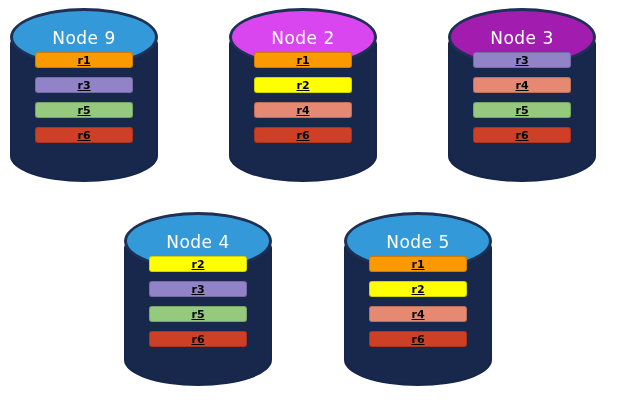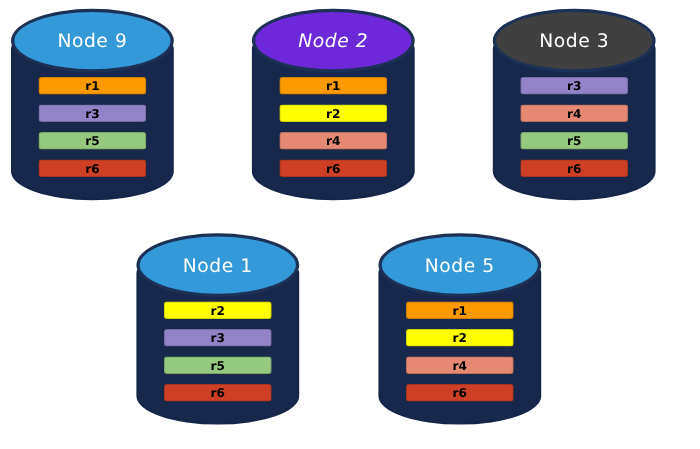--- a/index.html
+++ b/index.html
@@ -65,22 +65,23 @@
     letter-spacing: 0.5px;
     font-family: "DejaVu Sans", sans-serif;
     white-space: nowrap;
     padding-top: 2px;
   }
 
   
   .bars {
     position: absolute;
     left: 25px;
-    top: 62px;
+    top: 44px;
     width: 98px;
+    text-decoration: underline;
   }
 
   .bar {
     height: 16px;
     margin-bottom: 9px;
     border-radius: 3px;
     display: flex;
     align-items: center;
     justify-content: center;
     box-sizing: border-box;
@@ -114,62 +115,62 @@
         <div class="bar" style="background: rgb(148, 201, 126);">
           <span class="bar-label" style="color: rgb(0, 0, 0);">r5</span>
         </div>
         <div class="bar" style="background: rgb(206, 64, 38);">
           <span class="bar-label" style="color: rgb(0, 0, 0);">r6</span>
         </div>
       </div>
     </div>
     <div class="node" style="left: 229px; top: 8px;">
       <div class="cyl-body" style="background: rgb(23, 40, 76);"></div>
-      <div class="cyl-top" style="background: #6d28d9; border-color: rgb(29, 48, 85); font-style: italic;">
+      <div class="cyl-top" style="background: #d946ef; border-color: rgb(29, 48, 85);">
         <div class="node-label" style="color: rgb(255, 255, 255);">Node  2</div>
       </div>
       <div class="bars">
         <div class="bar" style="background: rgb(251, 154, 0);">
           <span class="bar-label" style="color: rgb(0, 0, 0);">r1</span>
         </div>
         <div class="bar" style="background: rgb(255, 255, 0);">
           <span class="bar-label" style="color: rgb(0, 0, 0);">r2</span>
         </div>
         <div class="bar" style="background: rgb(229, 137, 115);">
           <span class="bar-label" style="color: rgb(0, 0, 0);">r4</span>
         </div>
         <div class="bar" style="background: rgb(206, 64, 38);">
           <span class="bar-label" style="color: rgb(0, 0, 0);">r6</span>
         </div>
       </div>
     </div>
     <div class="node" style="left: 448px; top: 8px;">
       <div class="cyl-body" style="background: rgb(23, 40, 76);"></div>
-      <div class="cyl-top" style="background: #404040; border-color: rgb(29, 48, 85);">
+      <div class="cyl-top" style="background: #a21caf; border-color: rgb(29, 48, 85);">
         <div class="node-label" style="color: rgb(255, 255, 255);">Node  3</div>
       </div>
       <div class="bars">
         <div class="bar" style="background: rgb(146, 131, 200);">
           <span class="bar-label" style="color: rgb(0, 0, 0);">r3</span>
         </div>
         <div class="bar" style="background: rgb(229, 137, 115);">
           <span class="bar-label" style="color: rgb(0, 0, 0);">r4</span>
         </div>
         <div class="bar" style="background: rgb(148, 201, 126);">
           <span class="bar-label" style="color: rgb(0, 0, 0);">r5</span>
         </div>
         <div class="bar" style="background: rgb(206, 64, 38);">
           <span class="bar-label" style="color: rgb(0, 0, 0);">r6</span>
         </div>
       </div>
     </div>
     <div class="node" style="left: 124px; top: 212px;">
       <div class="cyl-body" style="background: rgb(23, 40, 76);"></div>
       <div class="cyl-top" style="background: rgb(51, 153, 216); border-color: rgb(29, 48, 85);">
-        <div class="node-label" style="color: rgb(255, 255, 255);">Node  1</div>
+        <div class="node-label" style="color: rgb(255, 255, 255);">Node  4</div>
       </div>
       <div class="bars">
         <div class="bar" style="background: rgb(255, 255, 0);">
           <span class="bar-label" style="color: rgb(0, 0, 0);">r2</span>
         </div>
         <div class="bar" style="background: rgb(146, 131, 200);">
           <span class="bar-label" style="color: rgb(0, 0, 0);">r3</span>
         </div>
         <div class="bar" style="background: rgb(148, 201, 126);">
           <span class="bar-label" style="color: rgb(0, 0, 0);">r5</span>

